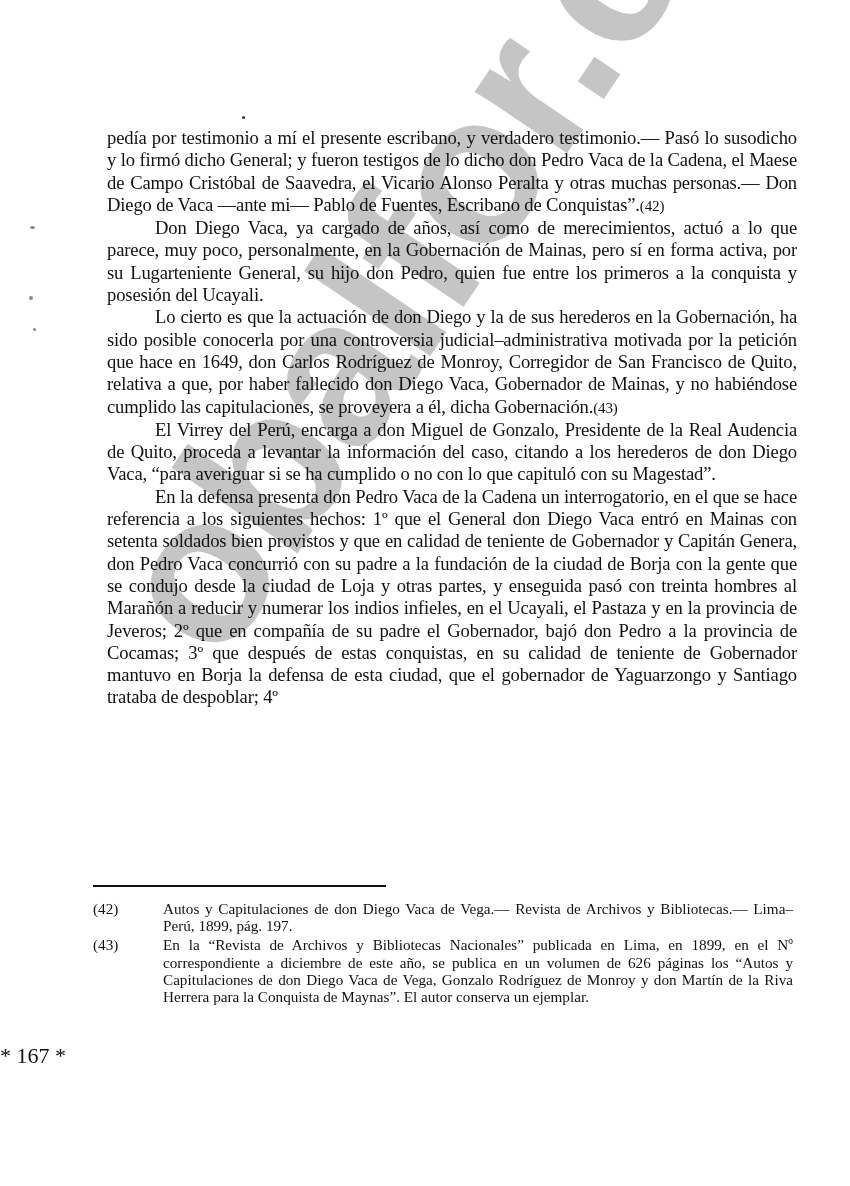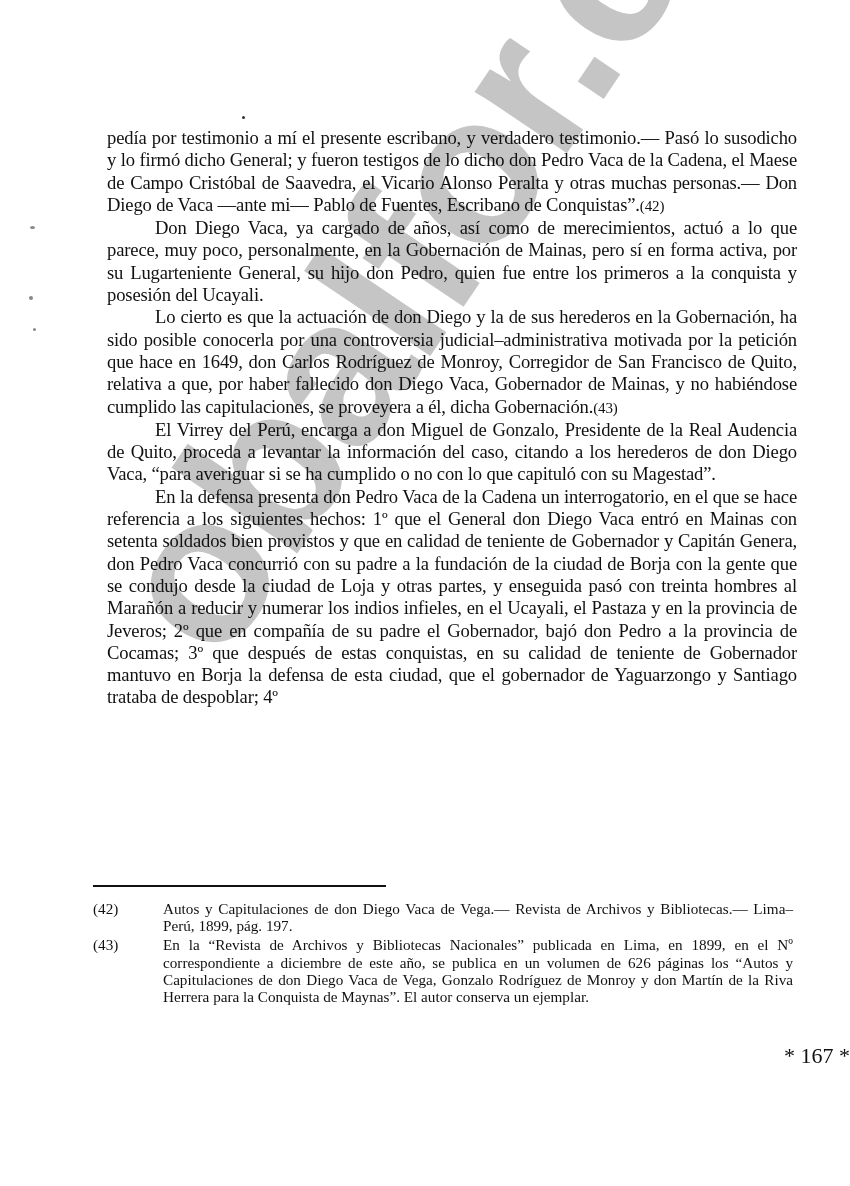--- a/index.html
+++ b/index.html
@@ -57,21 +57,21 @@
     line-height: 17.2px;
     z-index: 1;
   }
   .fn { display: flex; margin: 0 0 2px 0; }
   .fn-num { width: 40px; flex: 0 0 40px; }
   .fn-text { flex: 1; text-align: justify; margin-left: 30px; }
   .page-number {
     position: absolute;
     left: 0; width: 850px;
     top: 1043px;
-    text-align: right;
+    text-align: left;
     font-size: 22px;
     z-index: 1;
   }
   .speck { position: absolute; background: #888; border-radius: 50%; z-index: 1; }
 </style>
 </head>
 <body>
 
 <div class="page">
 

